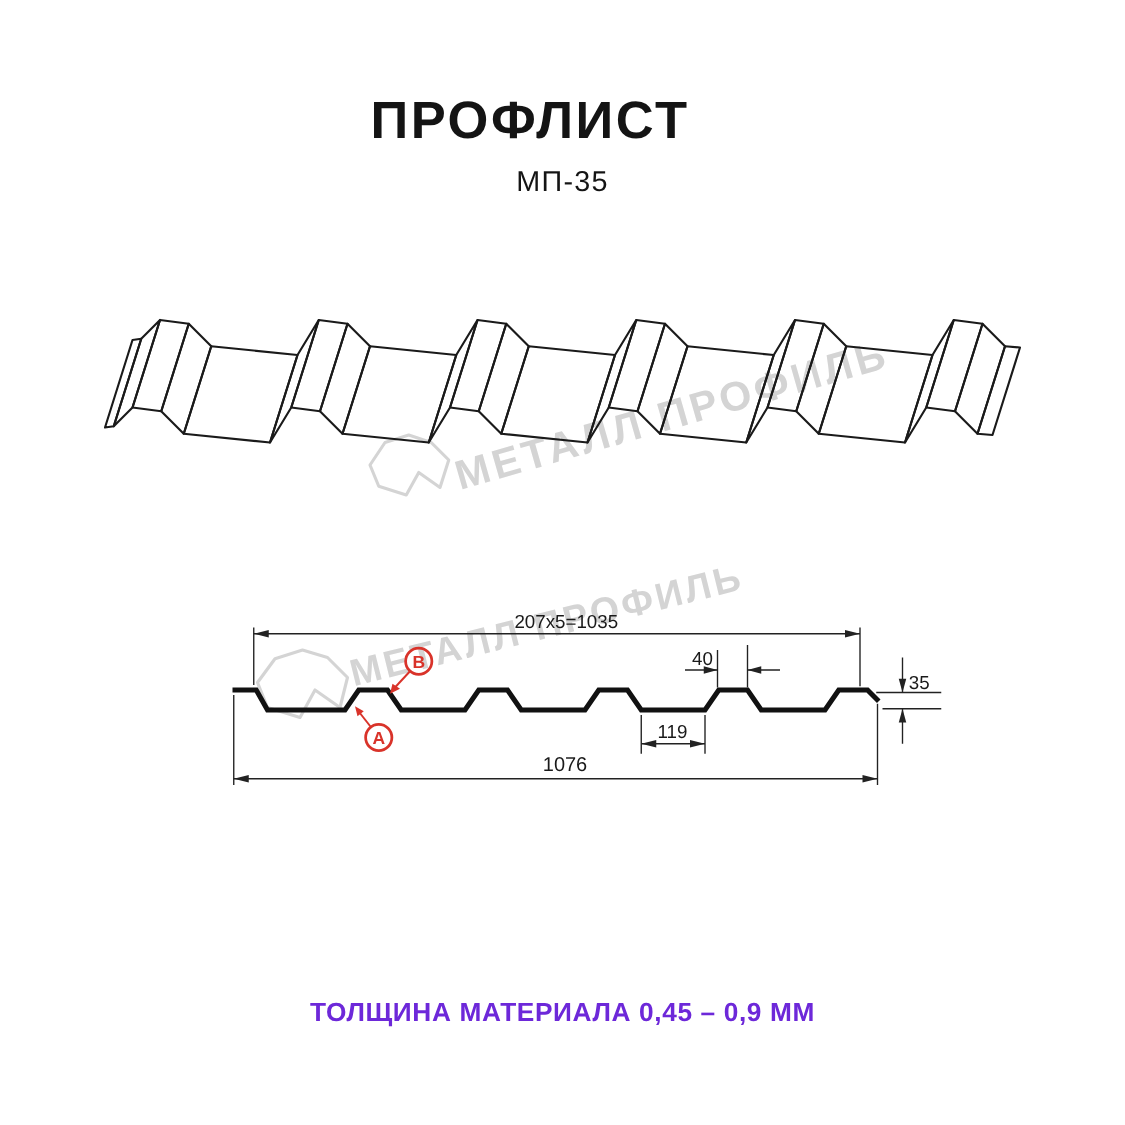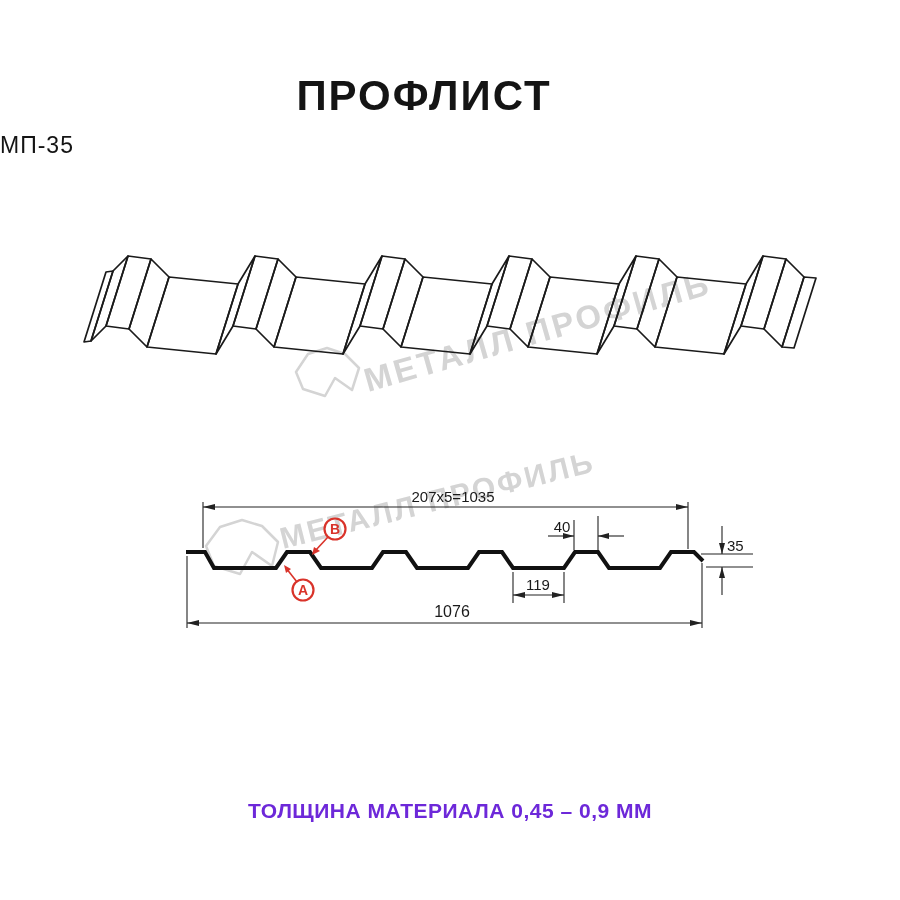--- a/index.html
+++ b/index.html
@@ -1,20 +1,20 @@
 <!DOCTYPE html>
 <html><head>
 <meta charset="utf-8">
 <style>
   html,body{margin:0;padding:0;background:#ffffff;}
   .page{position:relative;width:900px;height:900px;background:#ffffff;overflow:hidden;
         font-family:"Liberation Sans",sans-serif;}
   .title{position:absolute;left:0;top:72px;width:848px;text-align:center;
          font-size:42px;font-weight:800;letter-spacing:2px;color:#141414;}
-  .subtitle{position:absolute;left:0;top:132px;width:900px;text-align:left;
+  .subtitle{position:absolute;left:0;top:132px;width:900px;text-align:center;
             font-size:23px;font-weight:500;letter-spacing:1px;color:#141414;}
   .footer-note{position:absolute;left:0;top:799px;width:900px;text-align:center;
                font-size:21px;font-weight:600;letter-spacing:0.5px;color:#6d28d9;}
   svg{position:absolute;left:0;top:0;}
   .wm-text{font-size:30px;font-weight:700;letter-spacing:2.5px;fill:#d4d4d4;}
   .wm-text-big{font-size:33px;font-weight:700;letter-spacing:3px;fill:#d4d4d4;}
   .wm-logo{fill:none;stroke:#d4d4d4;stroke-width:2.5;stroke-linejoin:round;}
   .sheet3d{fill:none;stroke:#1a1a1a;stroke-width:1.7;stroke-linejoin:round;}
   .profile{fill:none;stroke:#111111;stroke-width:4;stroke-linejoin:miter;}
   .dim{stroke:#222222;stroke-width:1.1;fill:none;}

